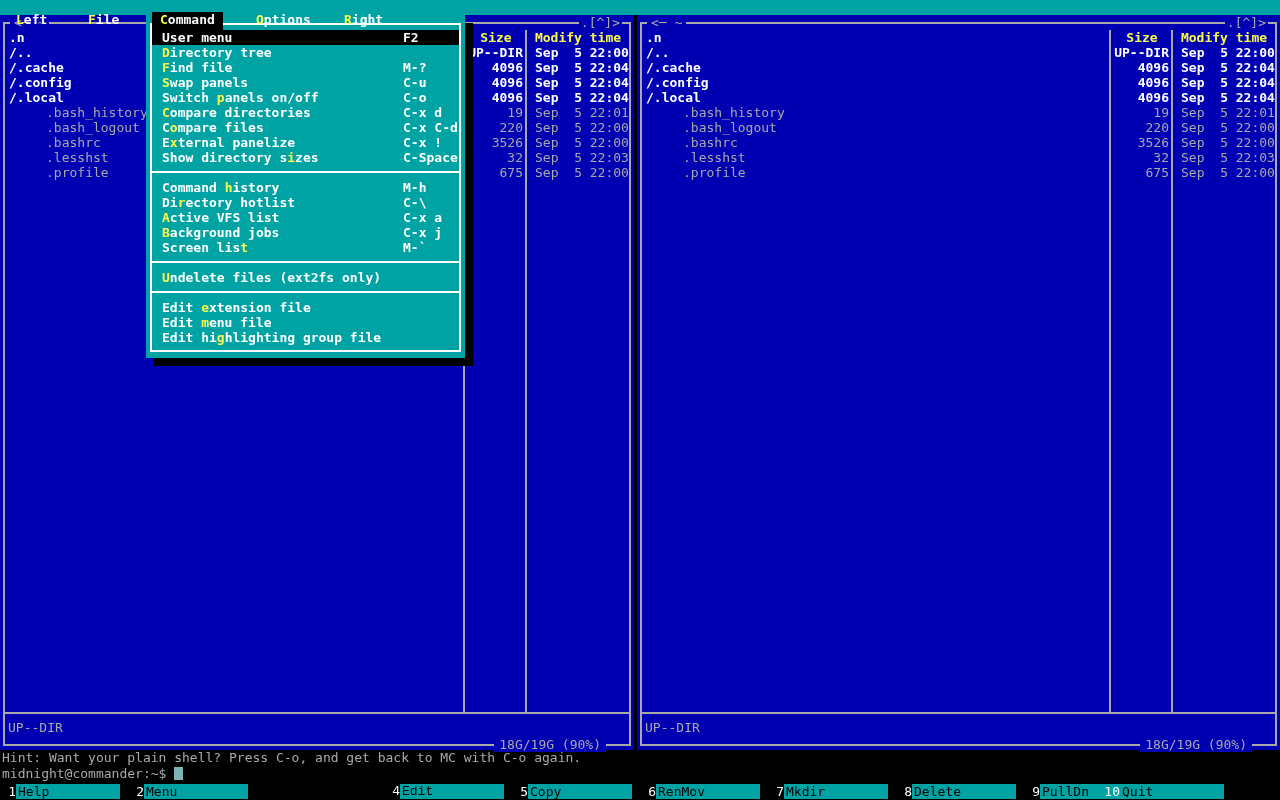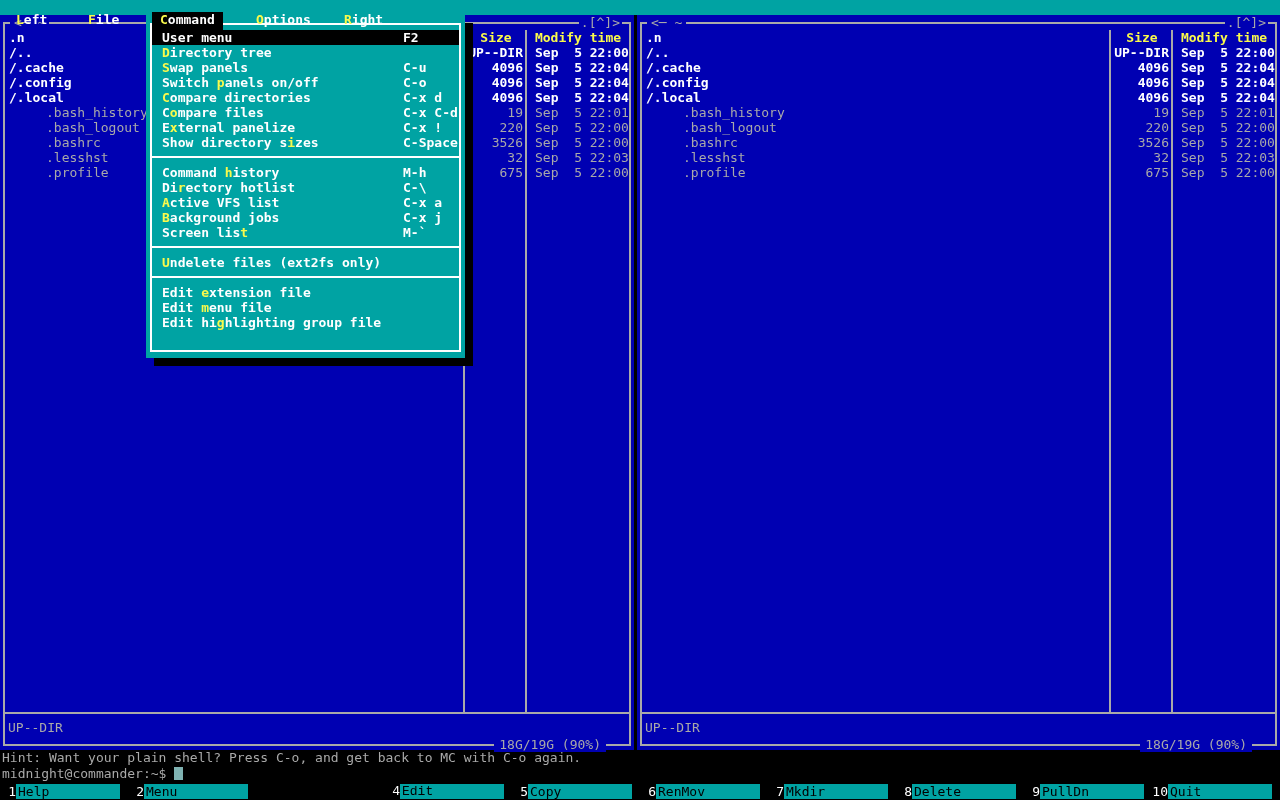--- a/index.html
+++ b/index.html
@@ -137,20 +137,21 @@
   <div class="hsep"></div>
   <div class="ministatus">UP--DIR</div>
   <div class="usage">18G/19G (90%)</div>
 </div>
 
 <div id="dropdown">
   <div class="dframe"></div>
   <div class="ditems">
       <div class="mitem sel">User menu<span class="sc">F2</span></div>
       <div class="mitem"><span class="hot">D</span>irectory tree</div>
+      <div class="mitem"><span class="hot">F</span>ind file<span class="sc">M-?</span></div>
       <div class="mitem"><span class="hot">S</span>wap panels<span class="sc">C-u</span></div>
       <div class="mitem">Switch <span class="hot">p</span>anels on/off<span class="sc">C-o</span></div>
       <div class="mitem"><span class="hot">C</span>ompare directories<span class="sc">C-x d</span></div>
       <div class="mitem">C<span class="hot">o</span>mpare files<span class="sc">C-x C-d</span></div>
       <div class="mitem">E<span class="hot">x</span>ternal panelize<span class="sc">C-x !</span></div>
       <div class="mitem">Show directory s<span class="hot">i</span>zes<span class="sc">C-Space</span></div>
       <div class="msep"></div>
       <div class="mitem">Command <span class="hot">h</span>istory<span class="sc">M-h</span></div>
       <div class="mitem">Di<span class="hot">r</span>ectory hotlist<span class="sc">C-\</span></div>
       <div class="mitem"><span class="hot">A</span>ctive VFS list<span class="sc">C-x a</span></div>
@@ -170,14 +171,14 @@
 <div id="keybar">
     <div class="fk" style="left: 0px;"><span class="fknum">1</span><span class="fklabel">Help</span></div>
     <div class="fk" style="left: 128px;"><span class="fknum">2</span><span class="fklabel">Menu</span></div>
     <div class="fk" style="left: 256px; margin-top: 29px;"><span class="fknum">3</span><span class="fklabel">View</span></div>
     <div class="fk" style="left: 384px; font-family: Liberation Mono, monospace;"><span class="fknum">4</span><span class="fklabel">Edit</span></div>
     <div class="fk" style="left: 512px;"><span class="fknum">5</span><span class="fklabel">Copy</span></div>
     <div class="fk" style="left: 640px;"><span class="fknum">6</span><span class="fklabel">RenMov</span></div>
     <div class="fk" style="left: 768px;"><span class="fknum">7</span><span class="fklabel">Mkdir</span></div>
     <div class="fk" style="left: 896px;"><span class="fknum">8</span><span class="fklabel">Delete</span></div>
     <div class="fk" style="left: 1024px;"><span class="fknum">9</span><span class="fklabel">PullDn</span></div>
-    <div class="fk" style="left: 1152px;"><span class="fknum">10</span><span class="fklabel">Quit</span></div>
+    <div class="fk" style="left: 1104px;"><span class="fknum">10</span><span class="fklabel">Quit</span></div>
   </div>
 
 </body></html>

